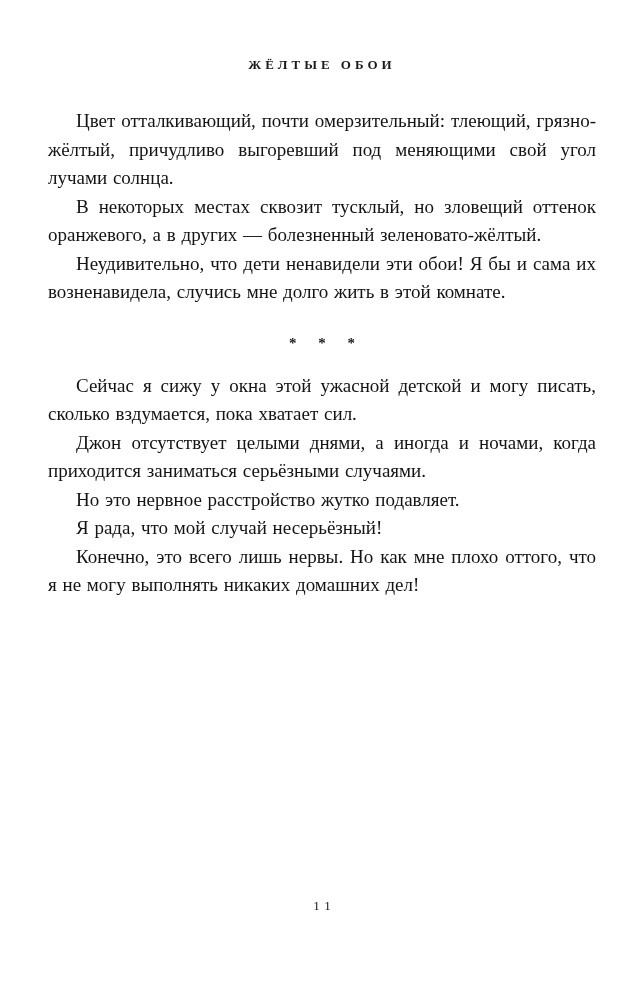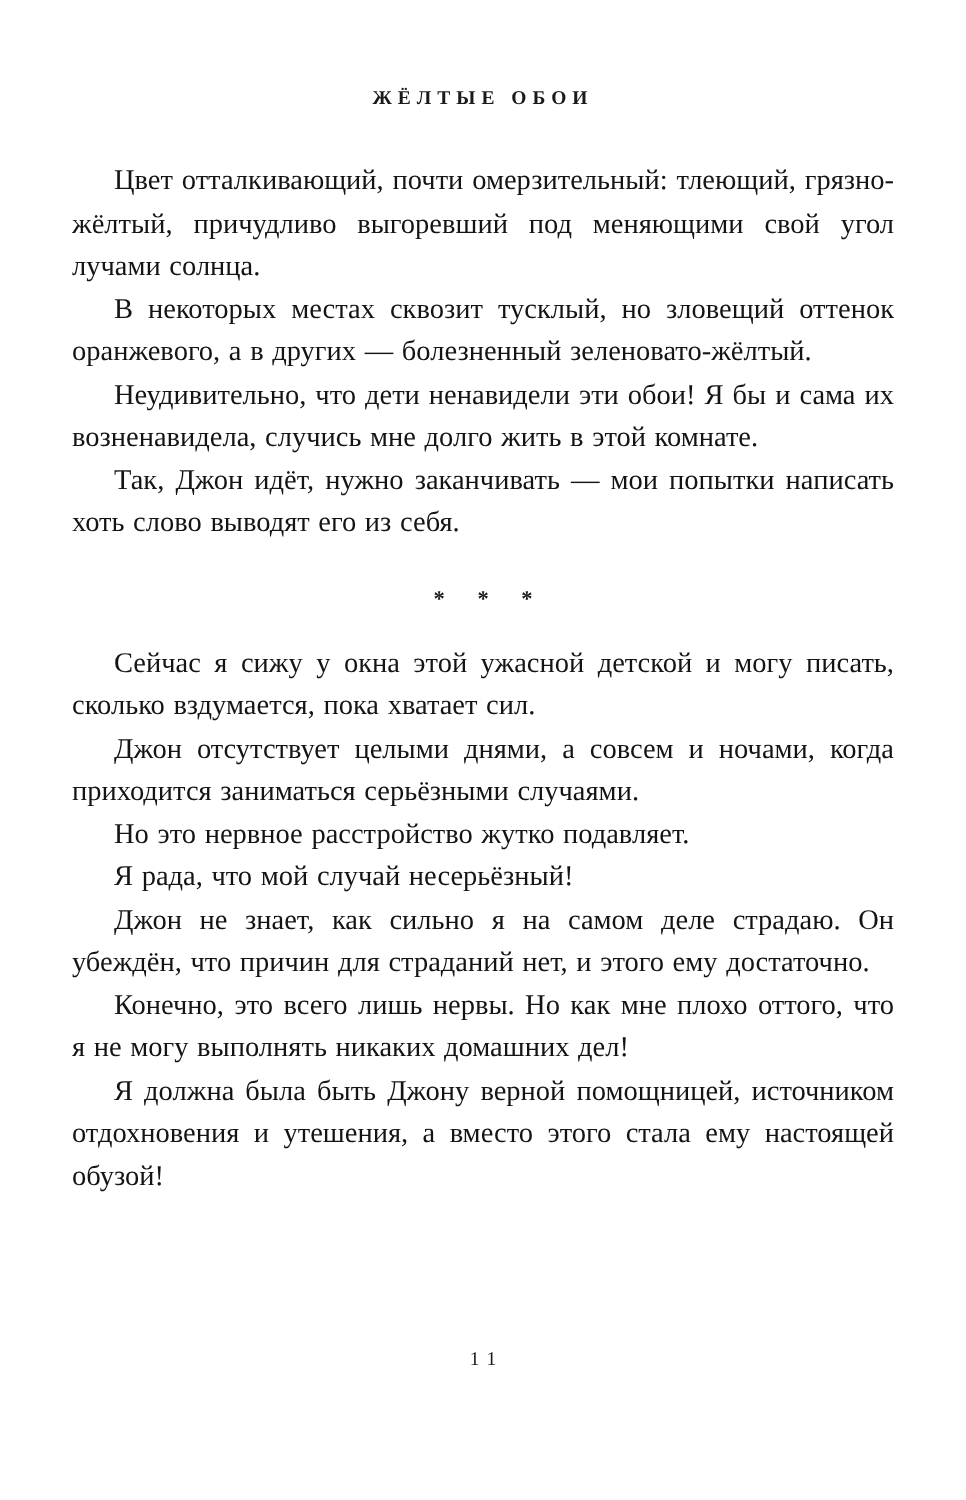--- a/index.html
+++ b/index.html
@@ -66,30 +66,27 @@
 <body>
 
 <div class="page">
   <div class="running-head">ЖЁЛТЫЕ ОБОИ</div>
 
   <div class="text-block">
     <div>
         <p class="para">Цвет отталкивающий, почти омерзительный: тлеющий, грязно-жёлтый, причудливо выгоревший под меняющими свой угол лучами солнца.</p>
         <p class="para">В некоторых местах сквозит тусклый, но зловещий оттенок оранжевого, а в других — болезненный зеленовато-жёлтый.</p>
         <p class="para">Неудивительно, что дети ненавидели эти обои! Я бы и сама их возненавидела, случись мне долго жить в этой комнате.</p>
-        <p class="para">Так, Джон идёт, нужно заканчивать — мои попытки написать хоть слово выводят его из себя.</p>
       </div>
 
     <div class="separator">* * *</div>
 
     <div>
         <p class="para">Сейчас я сижу у окна этой ужасной детской и могу писать, сколько вздумается, пока хватает сил.</p>
-        <p class="para">Джон отсутствует целыми днями, а совсем и ночами, когда приходится заниматься серьёзными случаями.</p>
+        <p class="para">Джон отсутствует целыми днями, а иногда и ночами, когда приходится заниматься серьёзными случаями.</p>
         <p class="para">Но это нервное расстройство жутко подавляет.</p>
         <p class="para">Я рада, что мой случай несерьёзный!</p>
-        <p class="para">Джон не знает, как сильно я на самом деле страдаю. Он убеждён, что причин для страданий нет, и этого ему достаточно.</p>
         <p class="para">Конечно, это всего лишь нервы. Но как мне плохо оттого, что я не могу выполнять никаких домашних дел!</p>
-        <p class="para">Я должна была быть Джону верной помощницей, источником отдохновения и утешения, а вместо этого стала ему настоящей обузой!</p>
       </div>
   </div>
 
   <div class="page-number">11</div>
 </div>
 
 </body></html>

